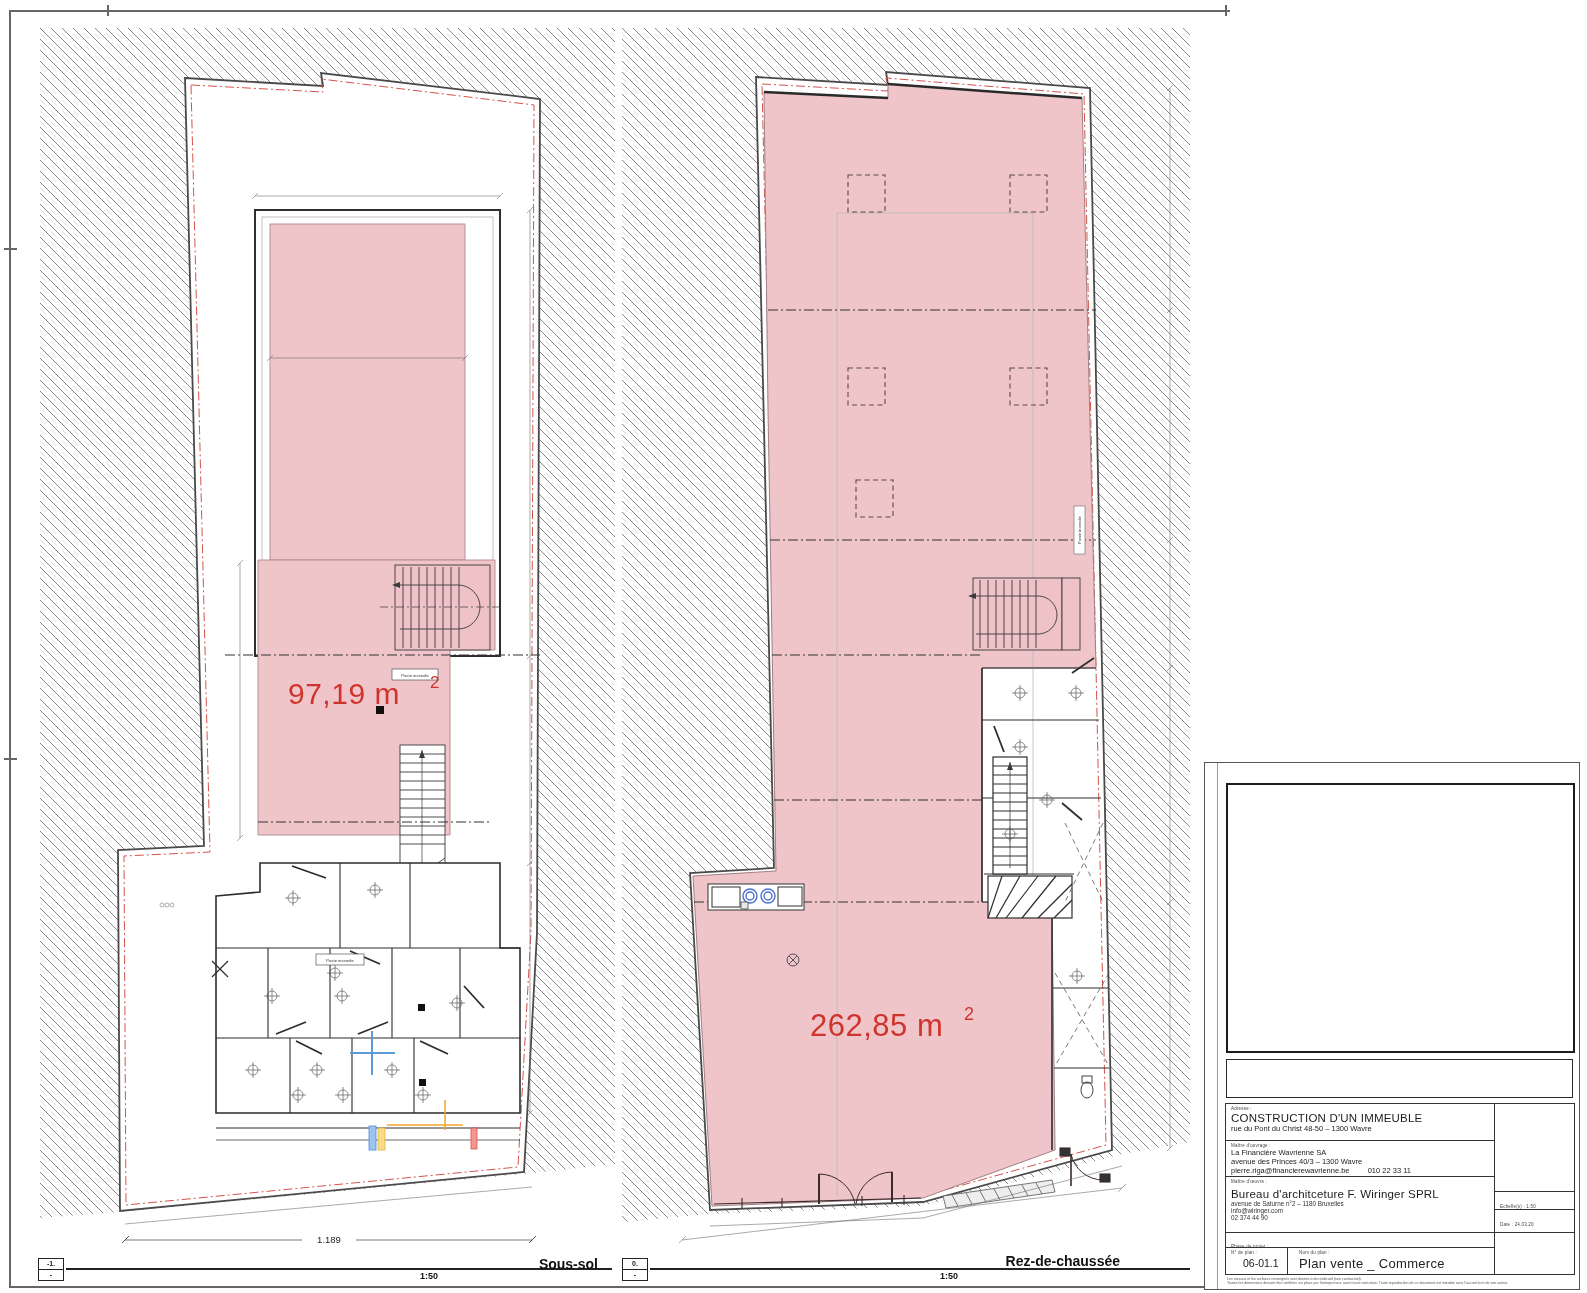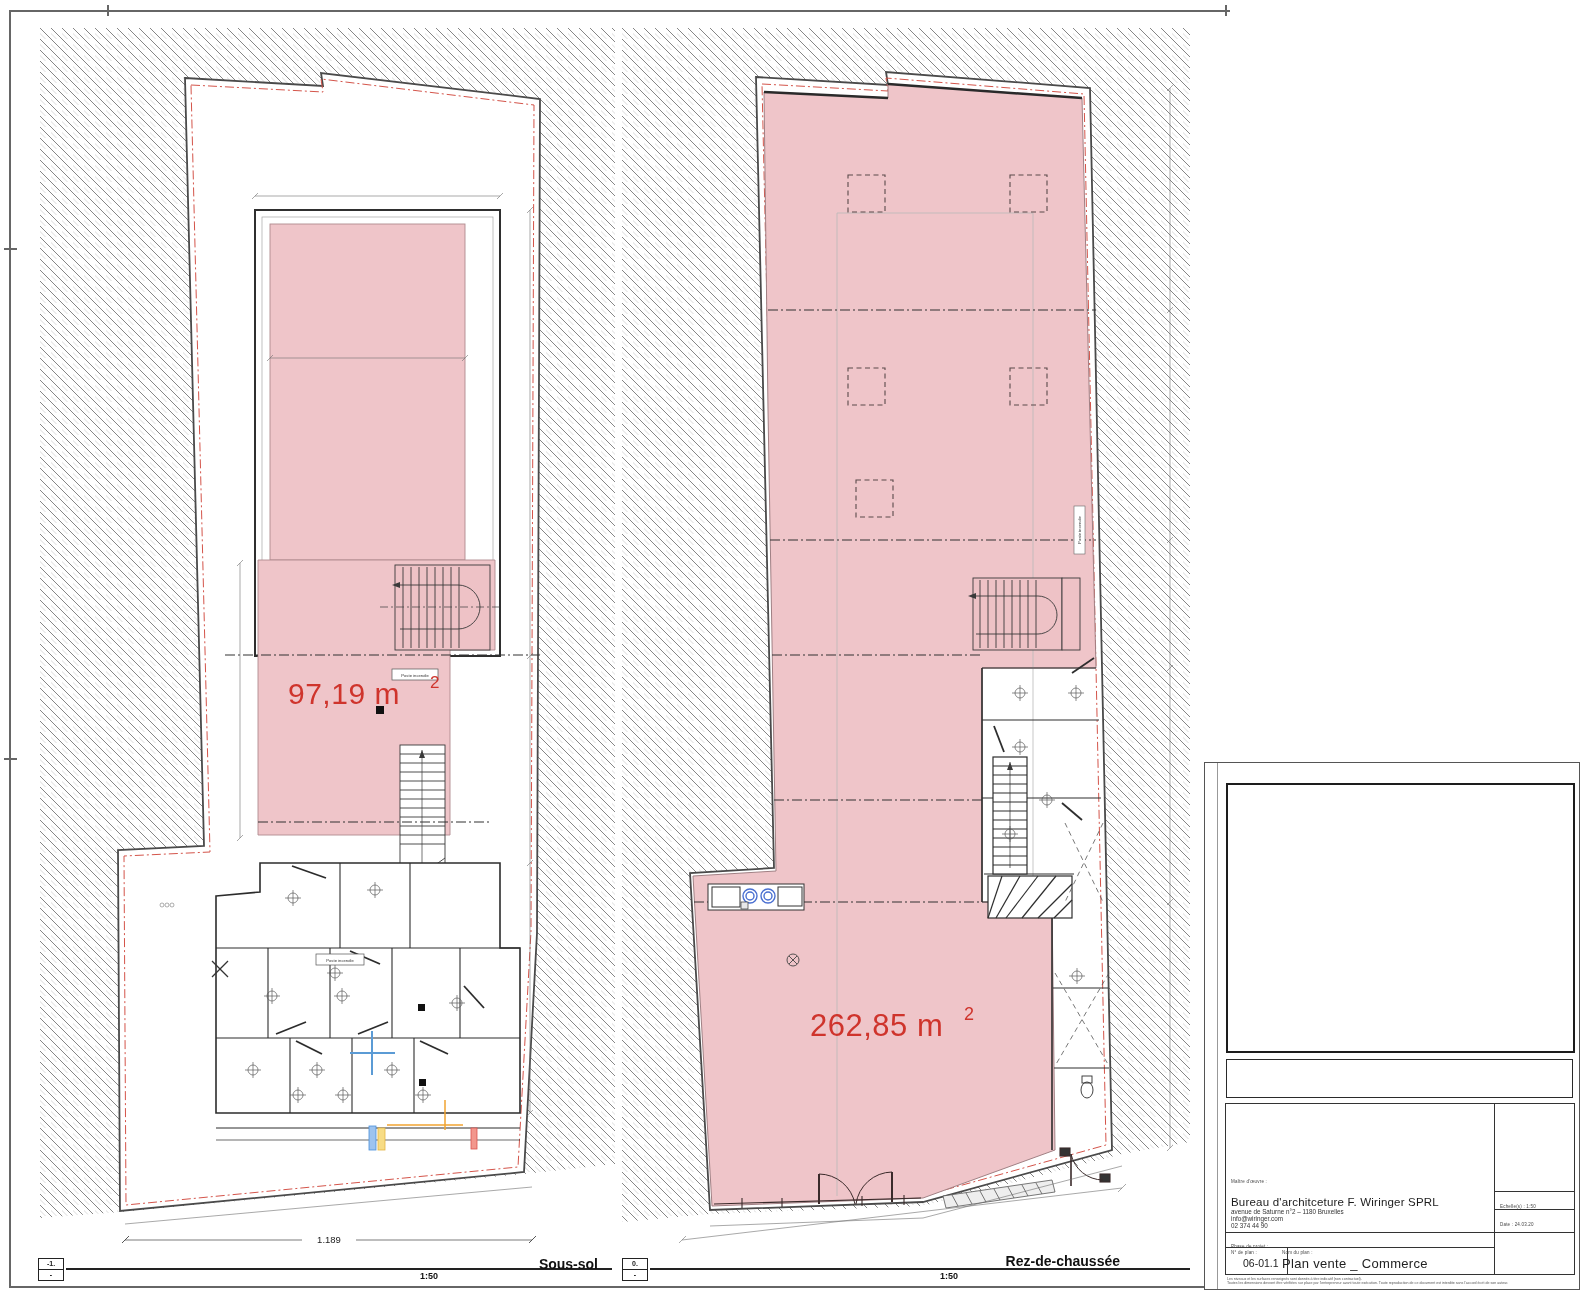--- a/index.html
+++ b/index.html
@@ -516,40 +516,55 @@
         <div class="cell" style="left:0;top:0;width:80px;height:88px;border-bottom:1px solid #333;"></div>
         <div class="cell" style="left:0;top:88px;width:80px;height:18px;">
           <span class="tinylabel">Echelle(s) : 1:50</span>
         </div>
         <div class="cell" style="left:0;top:106px;width:80px;height:23px;">
           <span class="tinylabel">Date : 24.03.20</span>
         </div>
         <div class="cell" style="left:0;top:129px;width:80px;height:41px;border-bottom:none;"></div>
       </div>
 
-
+      <div class="cell" style="left:0;top:0;width:268px;height:37px;">
+        <div class="tinylabel">Adresse :</div>
+        <div class="bigtext" style="margin-top:1px;">CONSTRUCTION D'UN IMMEUBLE</div>
+        <div class="medtext">rue du Pont du Christ 48-50 – 1300 Wavre</div>
+      </div>
+
+      <div class="cell" style="left:0;top:37px;width:268px;height:36px;">
+        <div class="tinylabel">Maître d'ouvrage :</div>
+        <div class="medtext">La Financière Wavrienne SA</div>
+        <div class="medtext">avenue des Princes 40/3 – 1300 Wavre</div>
+        <div class="medtext">
+          <span>pierre.riga@financierewavrienne.be</span>
+          <span style="display:inline-block;width:14px;"></span>
+          <span>010 22 33 11</span>
+        </div>
+      </div>
 
       <div class="cell" style="left:0;top:73px;width:268px;height:56px;">
         <div class="tinylabel">Maître d'œuvre :</div>
-        <div class="bigtext" style="margin-top:12px;">Bureau d'architceture F. Wiringer SPRL</div>
+        <div class="bigtext" style="margin-top:4px;">Bureau d'architceture F. Wiringer SPRL</div>
         <div class="smtext">avenue de Saturne n°2 – 1180 Bruxelles</div>
         <div class="smtext">info@wiringer.com</div>
         <div class="smtext">02 374 44 90</div>
       </div>
 
       <div class="cell" style="left:0;top:129px;width:268px;height:15px;padding-top:1px;">
         <span class="tinylabel">Phase de projet :</span>
         
       </div>
 
       <div class="cell" style="left:0;top:144px;width:62px;height:26px;border-bottom:none;border-right:1px solid #333;">
         <div class="tinylabel">N° de plan :</div>
         <div style="font-size:10.5px;margin-top:2px;margin-left:12px;">06-01.1</div>
       </div>
-      <div class="cell" style="left:51px;top:144px;width:205px;height:26px;border-bottom:none;">
+      <div class="cell" style="left:68px;top:144px;width:205px;height:26px;border-bottom:none;">
         <div class="tinylabel">Nom du plan :</div>
         <div style="font-size:13px;margin-top:1px;letter-spacing:0.3px;">Plan vente _ Commerce</div>
       </div>
     </div>
 
     <div class="fineprint">
       <div>Les niveaux et les surfaces renseignés sont donnés à titre indicatif (non contractuel).</div>
       <div>Toutes les dimensions devront être vérifiées sur place par l'entrepreneur avant toute exécution. Toute reproduction de ce document est interdite sans l'accord écrit de son auteur.</div>
     </div>
   </div>

